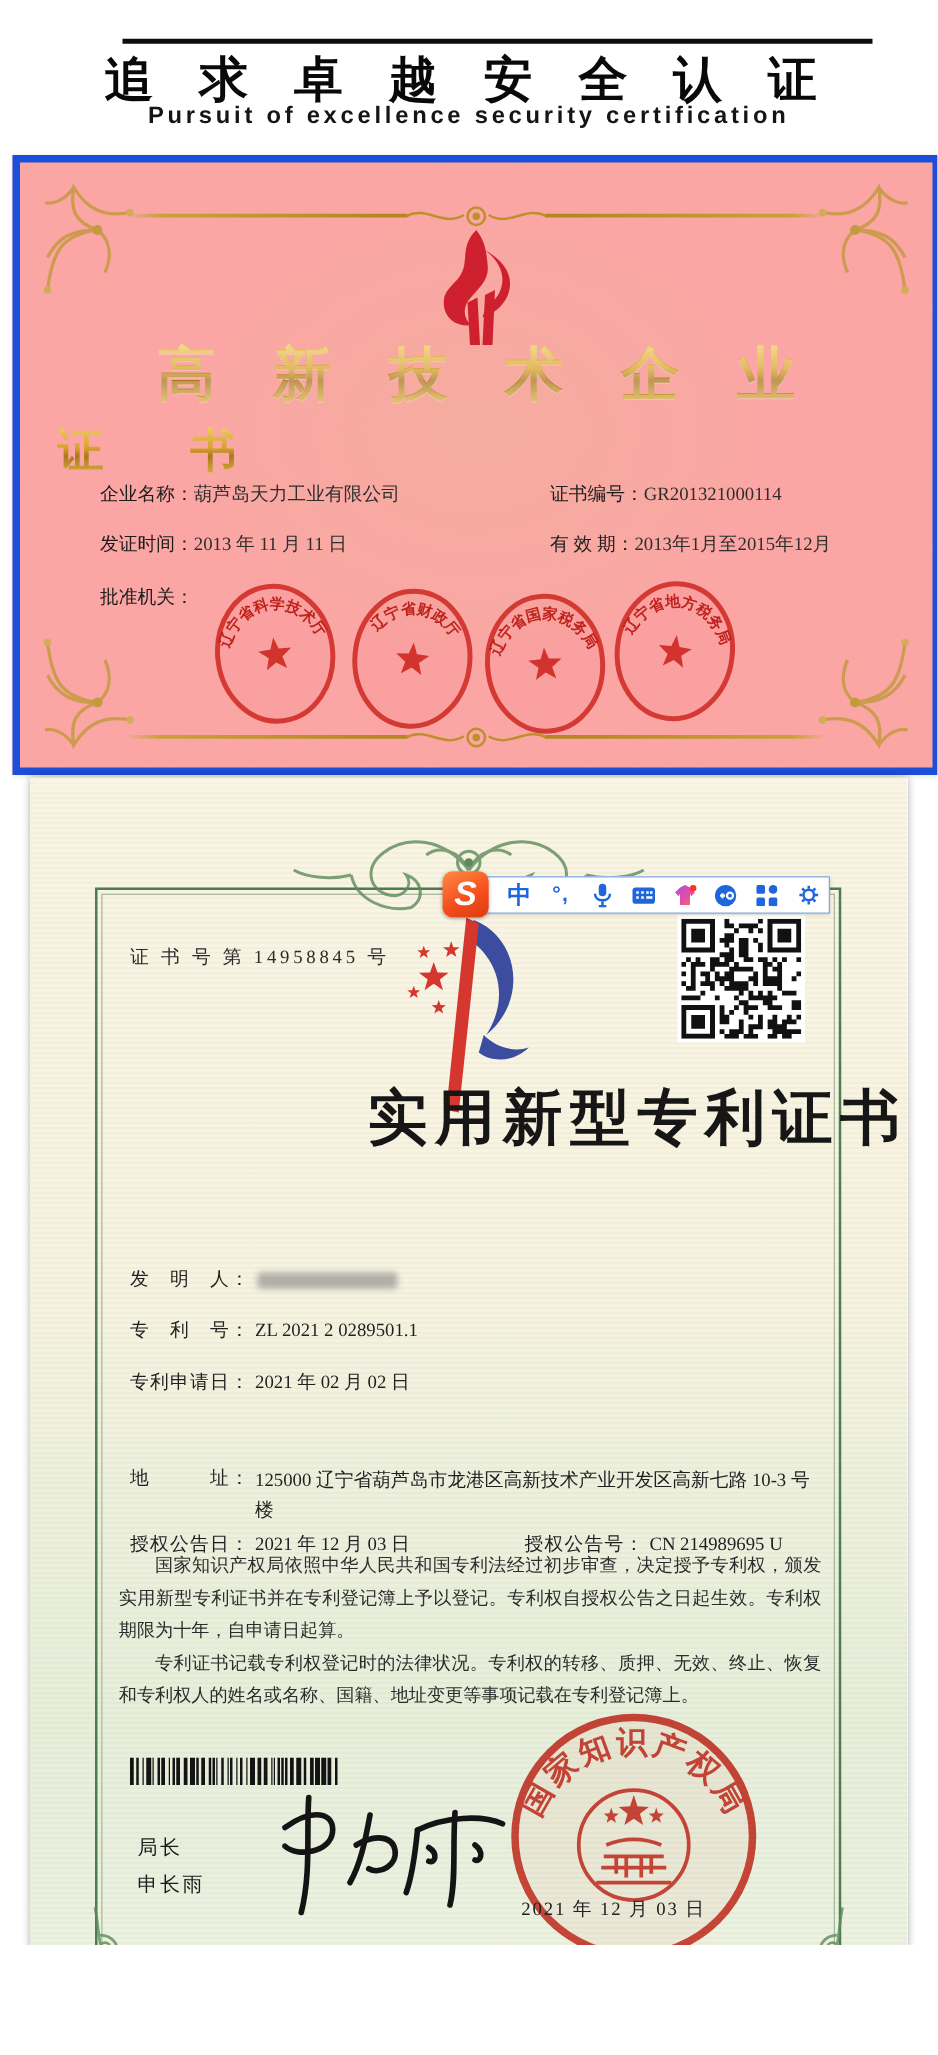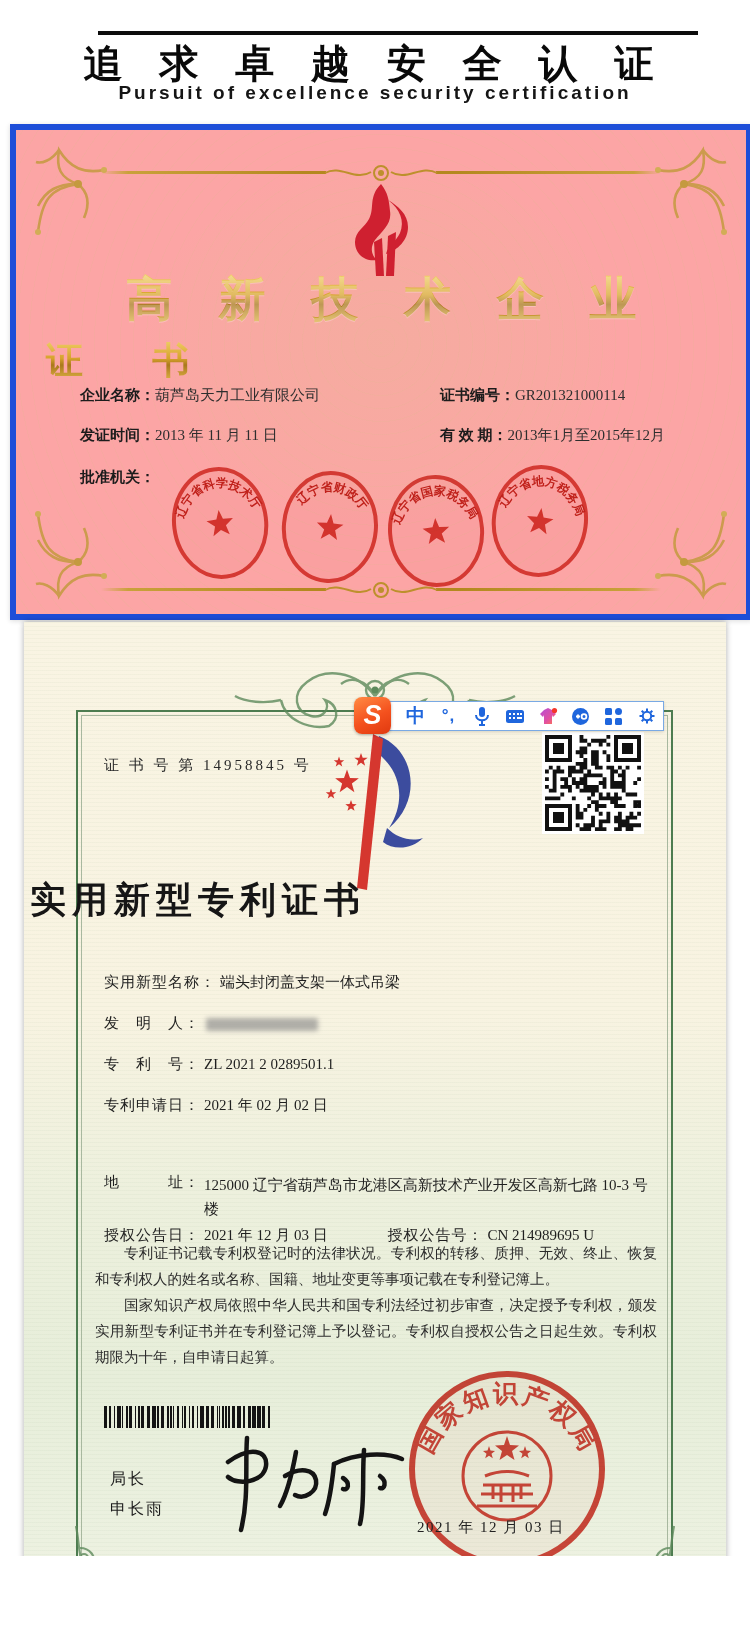--- a/index.html
+++ b/index.html
@@ -34,39 +34,39 @@
   .c1-title{position:absolute;left:0;top:138px;width:730px;text-align:center;font-weight:bold;
             font-size:47px;letter-spacing:17px;padding-left:17px;box-sizing:border-box;white-space:nowrap;
             background:linear-gradient(180deg,#f3d470 6%,#d8a52e 42%,#a8751b 58%,#e7bc4e 92%);
             -webkit-background-clip:text;background-clip:text;color:transparent;
             text-shadow:0 1px 0 rgba(255,255,255,.25);}
   .c1-sub{position:absolute;left:0;top:206px;width:730px;text-align:left;font-weight:bold;
           font-size:37px;letter-spacing:30px;padding-left:30px;box-sizing:border-box;
           background:linear-gradient(180deg,#f0cf68 8%,#d6a22c 45%,#aa781c 58%,#e3b84a 92%);
           -webkit-background-clip:text;background-clip:text;color:transparent;}
   .c1-row{position:absolute;font-size:15px;color:#222;white-space:nowrap;}
-  .c1-row b{font-weight:bold;color:#1c1c1c;margin-top:32px;}
+  .c1-row b{font-weight:normal;color:#1c1c1c;margin-top:32px;}
   .c1-row .v{color:#2e2e2e;}
   .seal1{position:absolute;width:104px;height:120px;mix-blend-mode:multiply;}
   
   .cert2{position:absolute;left:24px;top:622px;width:702px;height:1022px;
          box-shadow:0 -1px 6px rgba(0,0,0,.22),0 2px 6px rgba(0,0,0,.12);
          background:linear-gradient(180deg,#f9f4e3 0%,#f8f3e1 38%,#edf0dd 56%,#e7eeda 74%,#ecf1e0 90%,#f4f3e6 100%);}
   .cert2 .texture{position:absolute;inset:0;pointer-events:none;
          background:repeating-linear-gradient(180deg, rgba(125,160,118,.055) 0 1px, transparent 1px 4px);}
   .c2-border{position:absolute;left:52px;top:88px;width:593px;height:873px;
              border:2.5px solid #4d7c50;}
   .c2-border::after{content:"";position:absolute;inset:3px;border:1px solid #a8b89f;}
   .c2-toporn{position:absolute;left:50%;top:38px;transform:translateX(-50%);}
   .c2-certno{position:absolute;left:80px;top:134px;font-size:15px;letter-spacing:3px;color:#2a2a2a;white-space:nowrap;}
   .c2-logo{position:absolute;left:293px;top:108px;}
   .c2-qr{position:absolute;left:521px;top:113px;width:96px;height:96px;background:#fff;
          box-shadow:0 0 0 3px #fff;}
-  .c2-title{position:absolute;left:0;top:254px;width:702px;text-align:left;font-weight:bold;
-            font-size:36px;letter-spacing:6px;padding-left:6px;box-sizing:border-box;color:#161616;}
+  .c2-title{position:absolute;left:0;top:240px;width:702px;text-align:right;font-weight:bold;
+            font-size:48px;letter-spacing:6px;padding-left:6px;box-sizing:border-box;color:#161616;}
   .c2-field{position:absolute;left:80px;font-size:15px;color:#1f1f1f;white-space:nowrap;}
   .c2-field .lab{letter-spacing:1px;}
   .c2-field .val{margin-left:4px;}
   .c2-field .val.wrap{display:inline-block;white-space:normal;width:452px;vertical-align:top;line-height:24px;}
   .redacted-bar{display:inline-block;width:112px;height:13px;margin-left:6px;border-radius:2px;
                 background:#8a8a8a;filter:blur(2.6px);opacity:.65;vertical-align:middle;}
   .c2-paras{position:absolute;left:71px;top:618px;width:562px;font-size:14.5px;line-height:26px;
             color:#2c2c2c;text-align:justify;}
   .c2-paras p{margin:0;text-indent:2em;}
   .c2-barcode{position:absolute;left:80px;top:784px;}
@@ -344,43 +344,40 @@
         <rect x="8" y="8" width="11" height="11"></rect>
         <path d="M69 0h27v27h-27z M73 4v19h19v-19z" fill-rule="evenodd"></path>
         <rect x="77" y="8" width="11" height="11"></rect>
         <path d="M0 69h27v27h-27z M4 73v19h19v-19z" fill-rule="evenodd"></path>
         <rect x="8" y="77" width="11" height="11"></rect>
       </g>
     </svg>
 
     <div class="c2-title">实用新型专利证书</div>
 
-    <div class="c2-field" style="top:351px;">
-      <span class="lab">实用新型名称：</span><span class="val">端头封闭盖支架一体式吊梁</span>
-    </div>
     <div class="c2-field" style="top:392px;">
       <span class="lab">发　明　人：</span><span class="redacted-bar"></span>
     </div>
     <div class="c2-field" style="top:433px;">
       <span class="lab">专　利　号：</span><span class="val">ZL 2021 2 0289501.1</span>
     </div>
     <div class="c2-field" style="top:474px;">
       <span class="lab">专利申请日：</span><span class="val">2021 年 02 月 02 日</span>
     </div>
     <div class="c2-field" style="top:551px;">
       <span class="lab">地　　　址：</span><span class="val wrap">125000 辽宁省葫芦岛市龙港区高新技术产业开发区高新七路 10-3 号楼</span>
     </div>
     <div class="c2-field" style="top:604px;">
       <span class="lab">授权公告日：</span><span class="val">2021 年 12 月 03 日</span>
-      <span class="lab" style="margin-left:56px;">授权公告号：</span><span class="val">CN 214989695 U</span>
+      <span class="lab" style="margin-left:88px;">授权公告号：</span><span class="val">CN 214989695 U</span>
     </div>
 
     <div class="c2-paras">
+      <p>国家知识产权局依照中华人民共和国专利法经过初步审查，决定授予专利权，颁发实用新型专利证书并在专利登记簿上予以登记。专利权自授权公告之日起生效。专利权期限为十年，自申请日起算。</p>
       <p>专利证书记载专利权登记时的法律状况。专利权的转移、质押、无效、终止、恢复和专利权人的姓名或名称、国籍、地址变更等事项记载在专利登记簿上。</p>
-      <p>国家知识产权局依照中华人民共和国专利法经过初步审查，决定授予专利权，颁发实用新型专利证书并在专利登记簿上予以登记。专利权自授权公告之日起生效。专利权期限为十年，自申请日起算。</p>
     </div>
 
     <svg class="c2-barcode" width="170" height="22" viewBox="0 0 170 22">
       <path id="barcode-path" fill="#141414" d="M0 0h3v22h-3zM5 0h2v22h-2zM10 0h1v22h-1zM13 0h4v22h-4zM18 0h1v22h-1zM22 0h2v22h-2zM25 0h3v22h-3zM31 0h1v22h-1zM34 0h2v22h-2zM37 0h3v22h-3zM43 0h3v22h-3zM48 0h4v22h-4zM53 0h2v22h-2zM57 0h3v22h-3zM63 0h2v22h-2zM66 0h2v22h-2zM69 0h1v22h-1zM73 0h2v22h-2zM78 0h1v22h-1zM80 0h2v22h-2zM85 0h1v22h-1zM88 0h2v22h-2zM93 0h1v22h-1zM96 0h4v22h-4zM102 0h3v22h-3zM107 0h3v22h-3zM113 0h1v22h-1zM115 0h1v22h-1zM118 0h2v22h-2zM121 0h2v22h-2zM124 0h2v22h-2zM128 0h3v22h-3zM133 0h4v22h-4zM139 0h2v22h-2zM144 0h3v22h-3zM148 0h4v22h-4zM153 0h4v22h-4zM158 0h3v22h-3zM164 0h2v22h-2z"></path>
     </svg>
 
     <div class="c2-director">
       <div>局长</div>
       <div>申长雨</div>
     </div>

